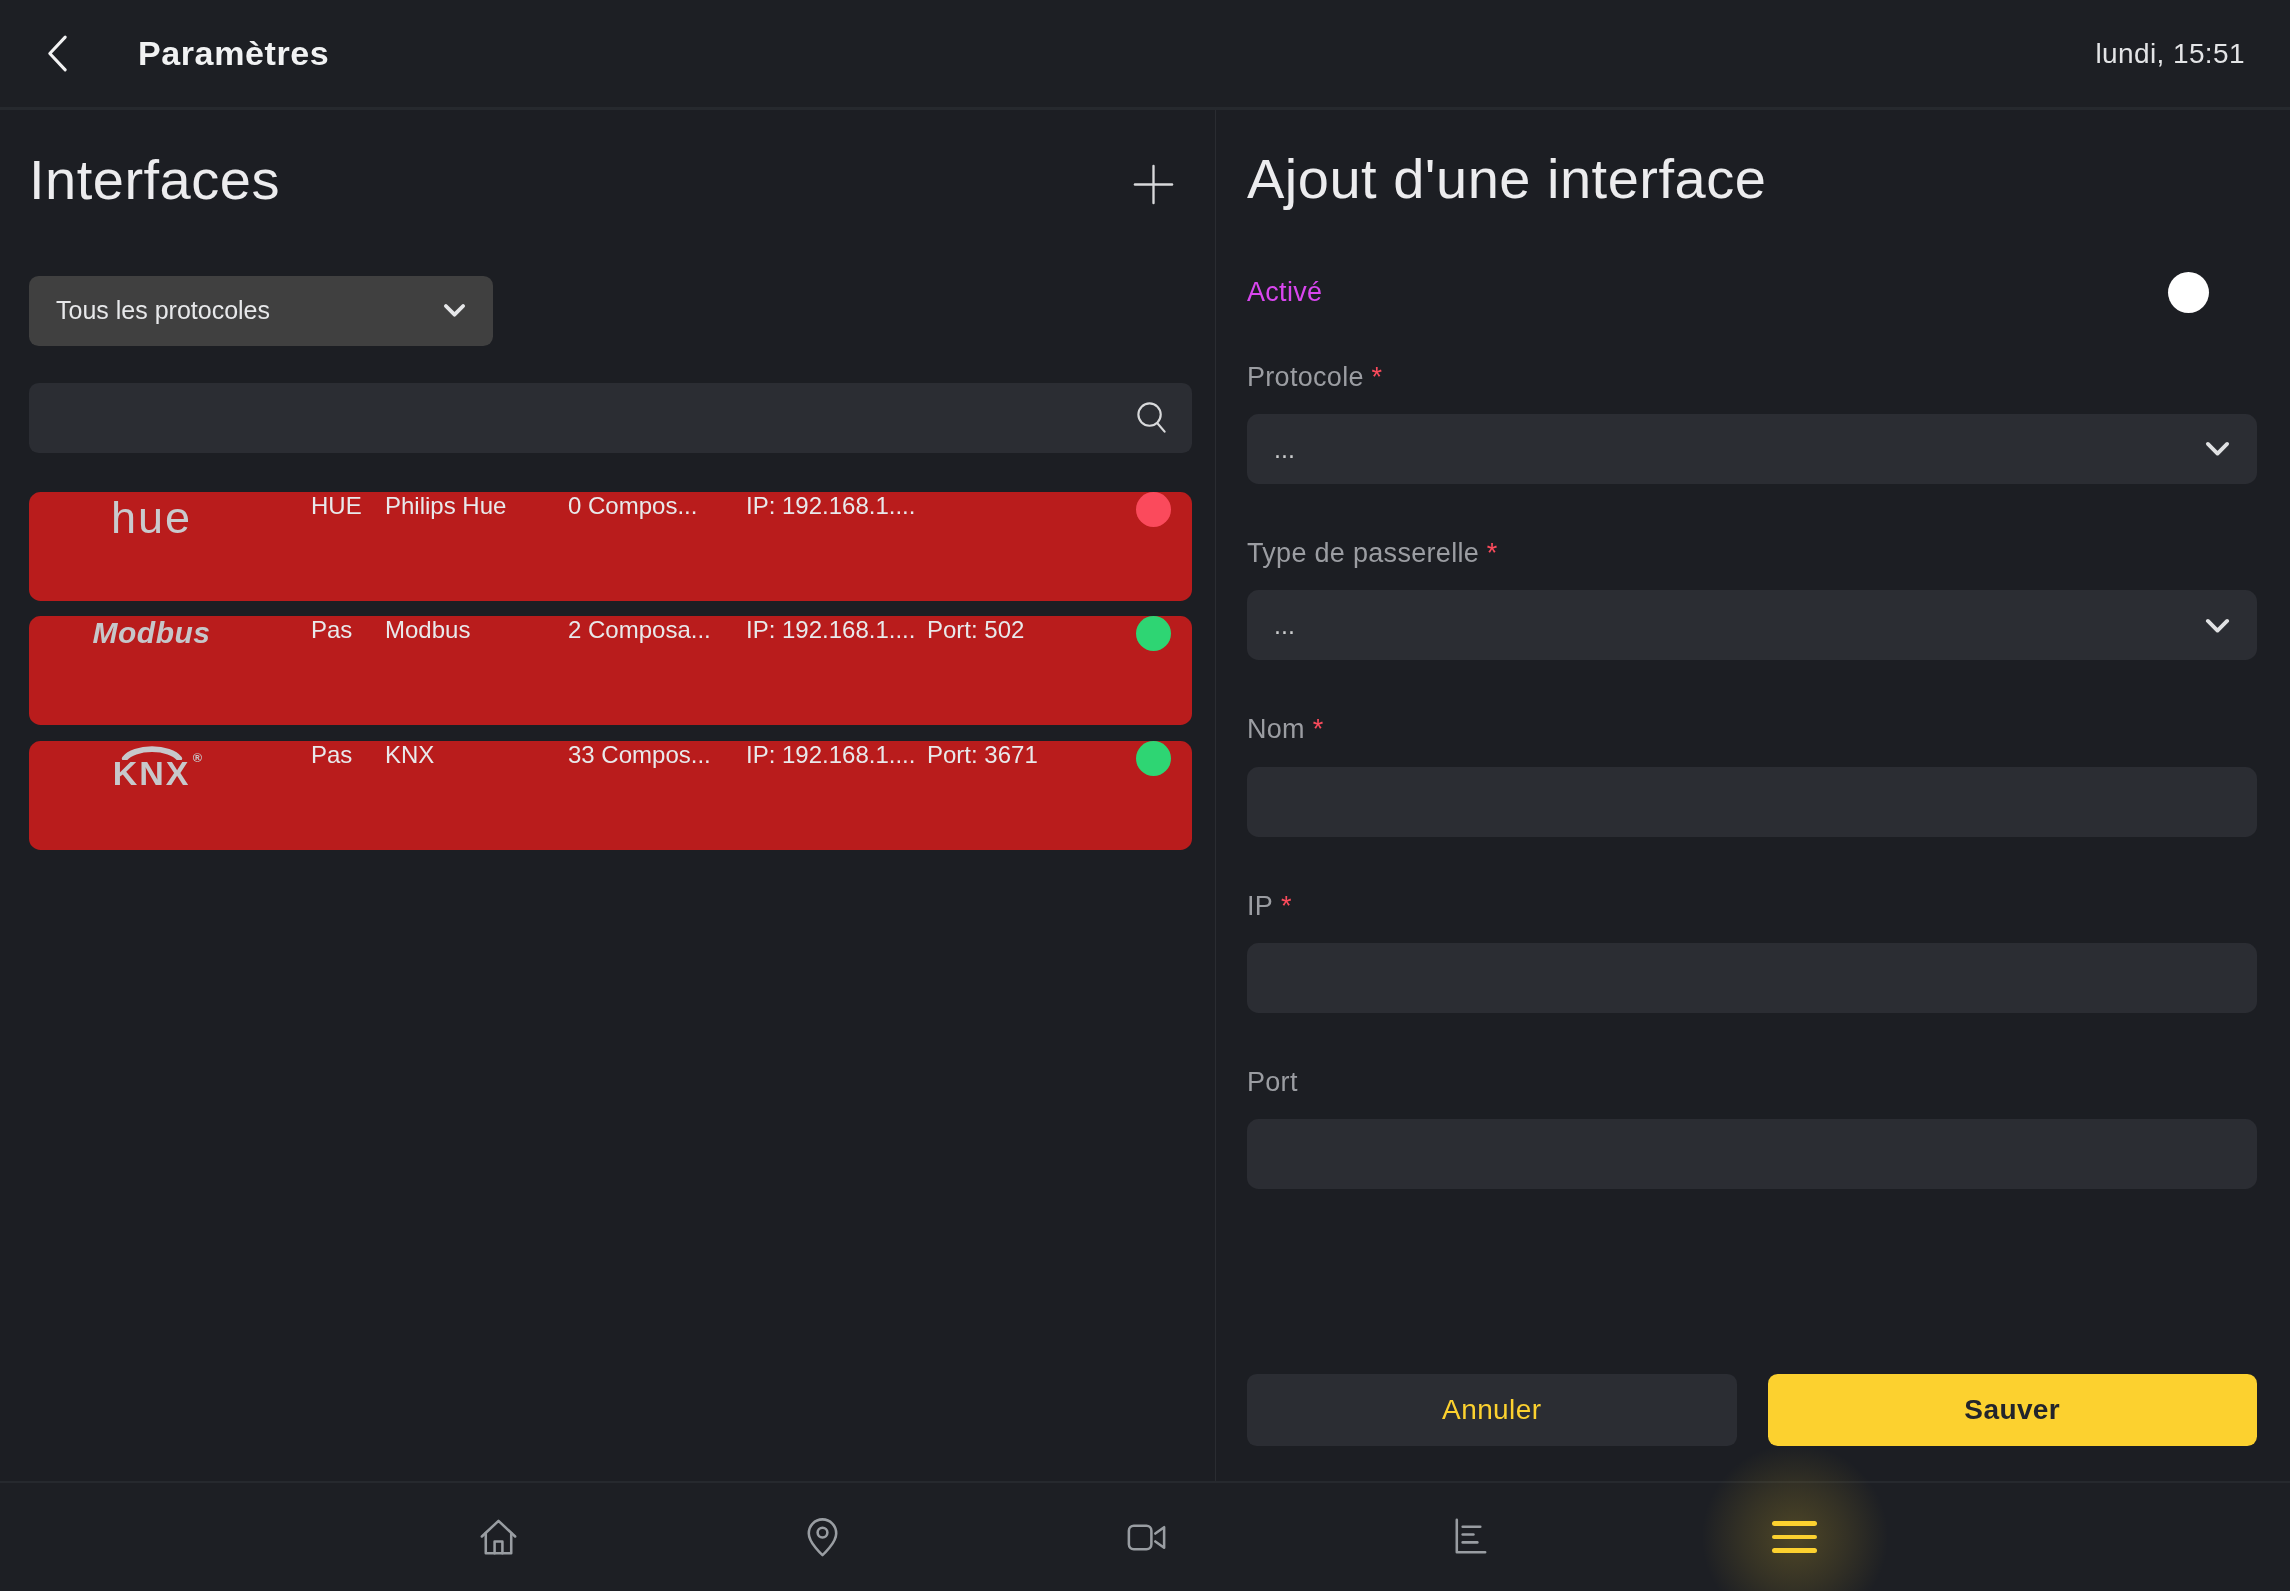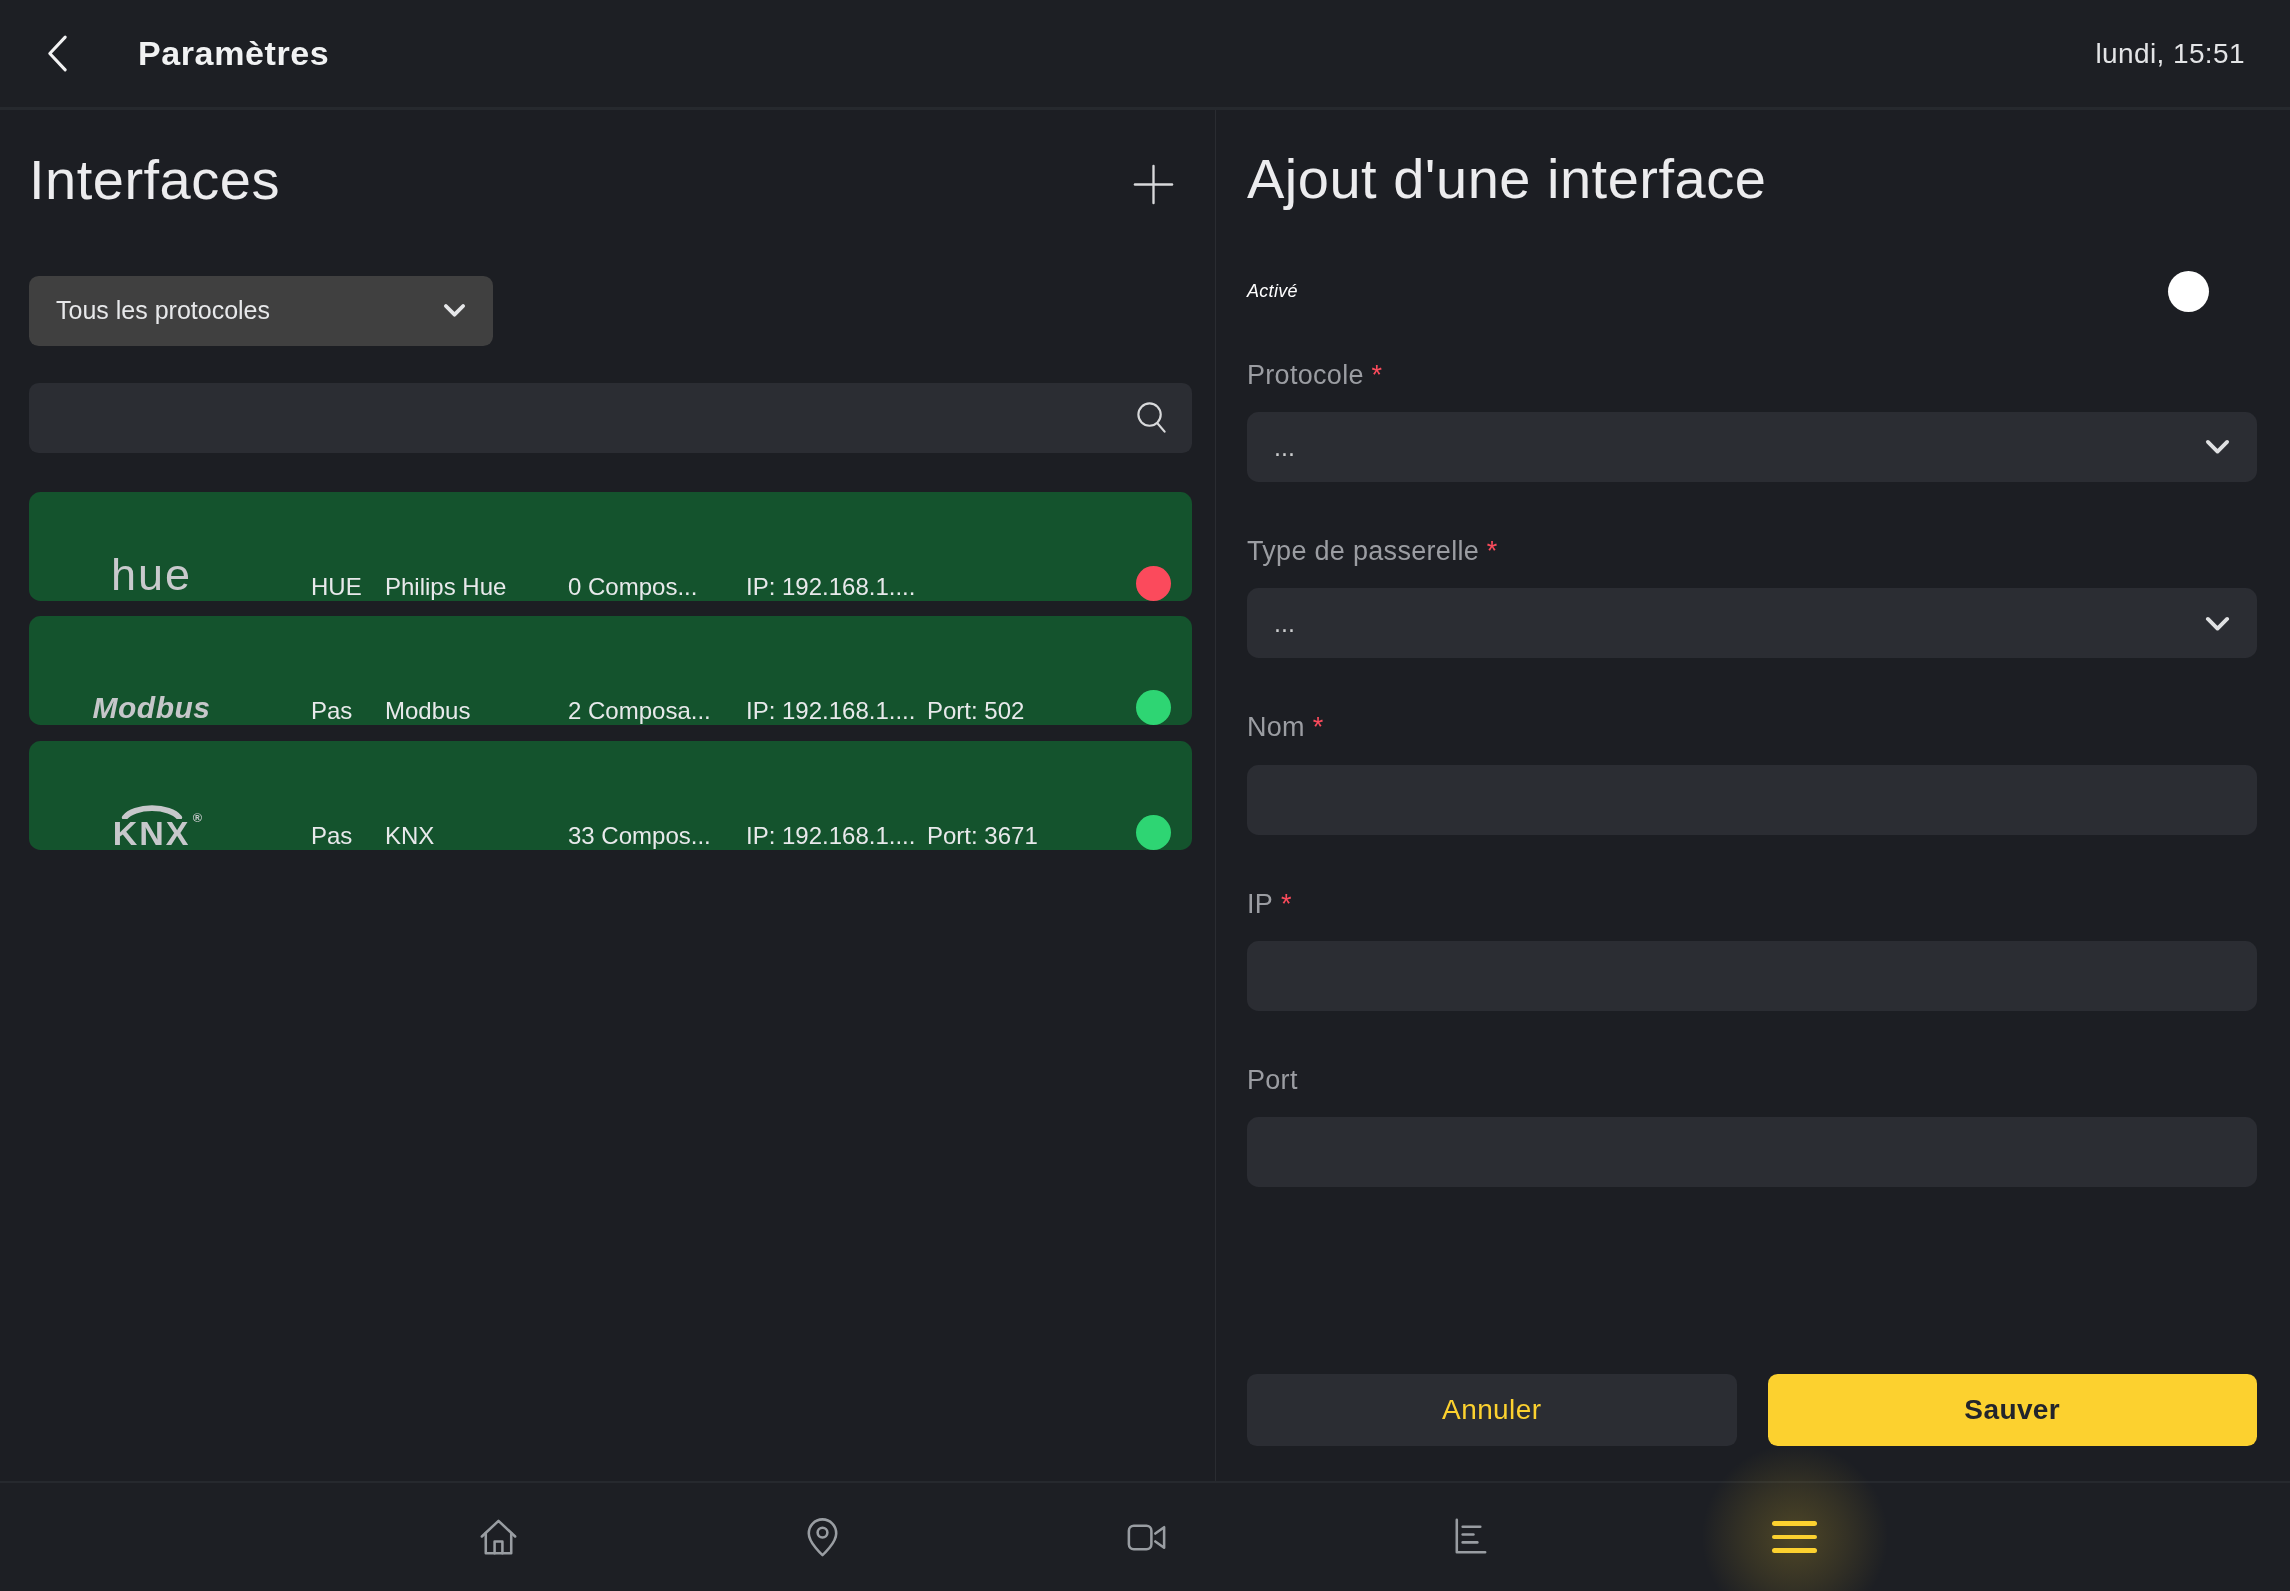--- a/index.html
+++ b/index.html
@@ -42,22 +42,22 @@
     display:flex; align-items:center; padding:0 23px;
   }
   .search-field input {
     flex:1; height:100%; background:transparent; border:none; outline:none;
     font-size:25px; color:#e9eaec; font-family:inherit;
   }
   .search-field .mag { display:flex; margin-left:11.6px; }
 
   .iface-list { margin-top:39px; display:flex; flex-direction:column; gap:15.5px; }
   .iface-row {
-    height:109px; background:#14532d; border-radius:11.6px;
-    display:flex; align-items:flex-end; font-size:24px; color:#e8e9eb; cursor:pointer;
+    height:109px; background:#b91c1c; border-radius:11.6px;
+    display:flex; align-items:flex-start; font-size:24px; color:#e8e9eb; cursor:pointer;
   }
   .col-logo { width:245px; flex:0 0 auto; display:flex; align-items:center; justify-content:center; }
   .col-gw { width:74px; margin-left:37px; flex:0 0 auto; }
   .col-proto { width:183px; flex:0 0 auto; }
   .col-comp { width:178px; flex:0 0 auto; }
   .col-ip { width:181px; flex:0 0 auto; }
   .col-port { flex:1 1 auto; }
   .status-dot { width:35px; height:35px; border-radius:50%; margin-right:21.3px; flex:0 0 auto; }
 
   .logo-hue { font-size:45px; font-weight:100; color:#c9cacd; letter-spacing:1.9px; }
@@ -65,21 +65,21 @@
   .logo-knx { display:flex; flex-direction:column; align-items:center; line-height:1; }
   .logo-knx .arc { margin-bottom:-3.9px; display:block; }
   .logo-knx .knx-text { font-size:34px; font-weight:700; color:#c7c8cb; letter-spacing:1.9px; position:relative; }
   .logo-knx .reg { font-size:12.6px; position:absolute; top:-3.9px; right:-13.6px; color:#c7c8cb; }
 
   
   .right-panel .h1 { margin-top:41px; }
   .toggle-row { margin-top:70px; display:flex; align-items:center; justify-content:space-between; }
   .field-label { margin-top:54px; font-size:27px; color:#9b9da2; letter-spacing:0.3px; }
   .field-label .req { color:#fb4b5c; margin-left:7.8px; font-size:27px; }
-  .label-muted { font-size:18px; color:#ffffff; letter-spacing:0.3px;font-style:italic; }
+  .label-muted { font-size:27px; color:#d946ef; letter-spacing:0.3px; }
 
   .toggle { position:relative; width:72px; height:29px; margin-right:13.6px; cursor:pointer; }
   .toggle-track { width:72px; height:29px; border-radius:15.5px; background:#2f3238; }
   .toggle-knob { position:absolute; left:-3.9px; top:-5.8px; width:41px; height:41px; border-radius:50%; background:#ffffff; }
 
   .select-control {
     margin-top:21.3px; height:70px; background:#2b2d33; border-radius:11.6px;
     display:flex; align-items:center; padding:0 27px; cursor:pointer;
   }
   .select-control .value { font-size:25px; color:#cbccce; }

